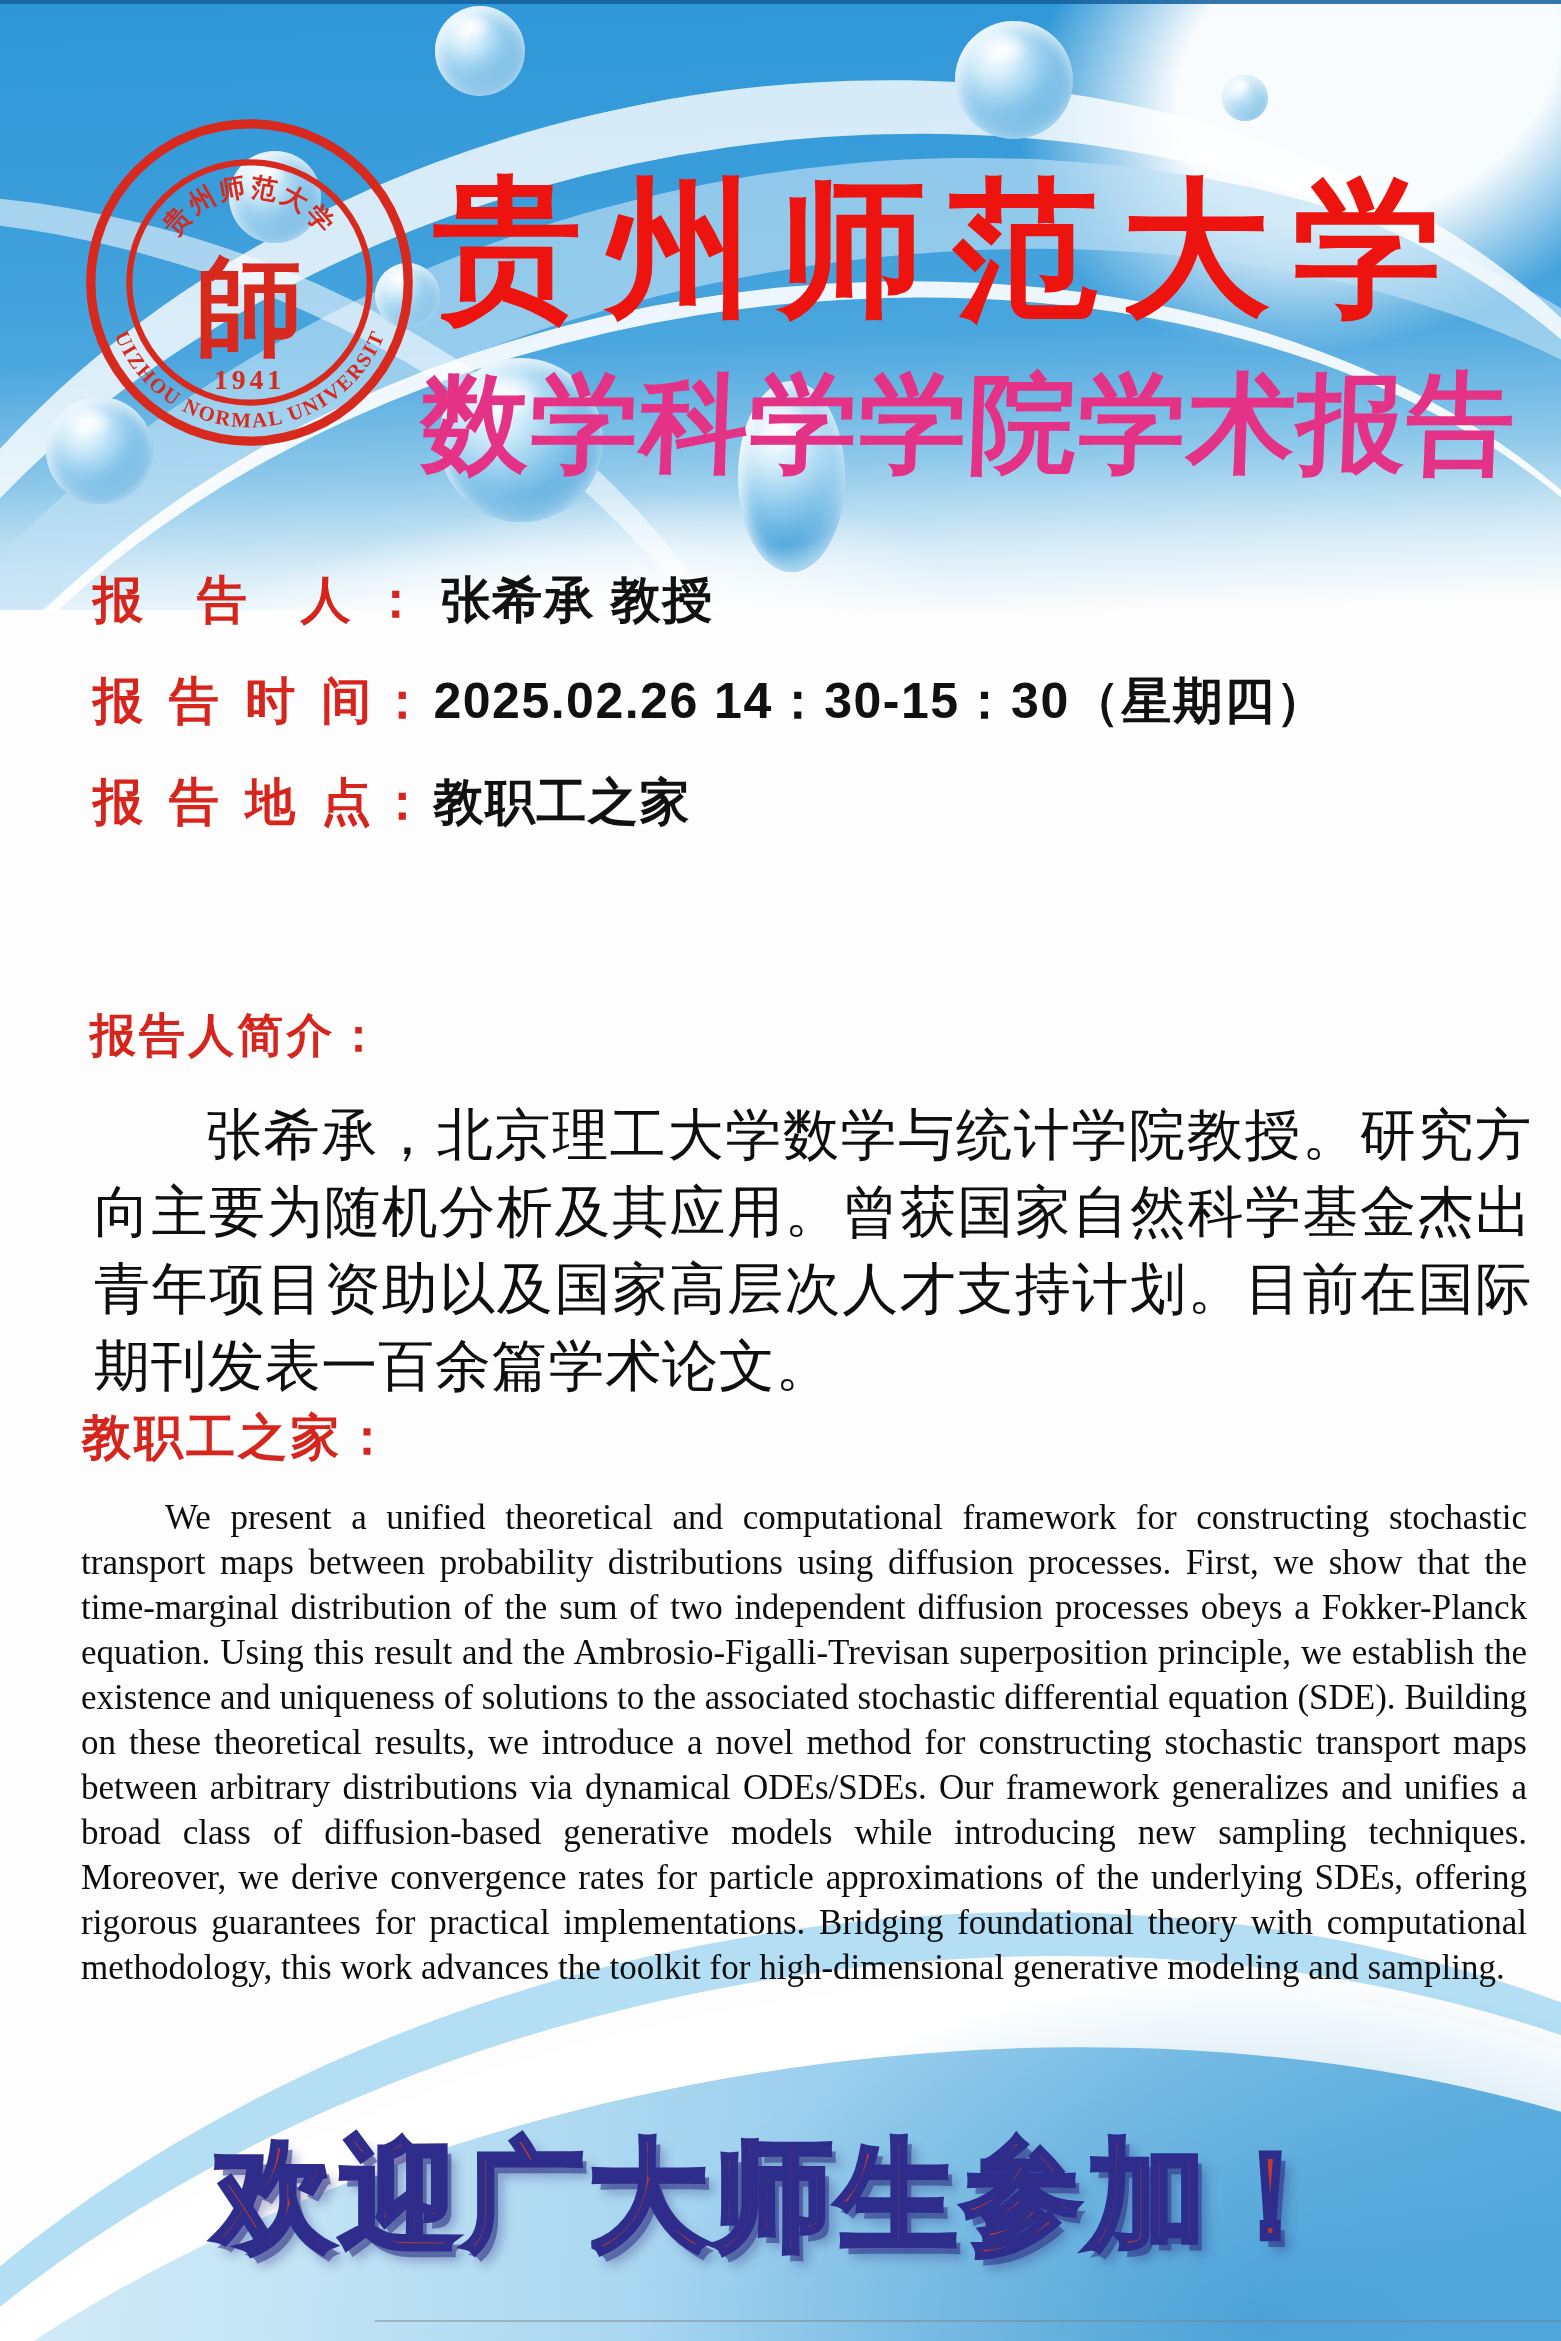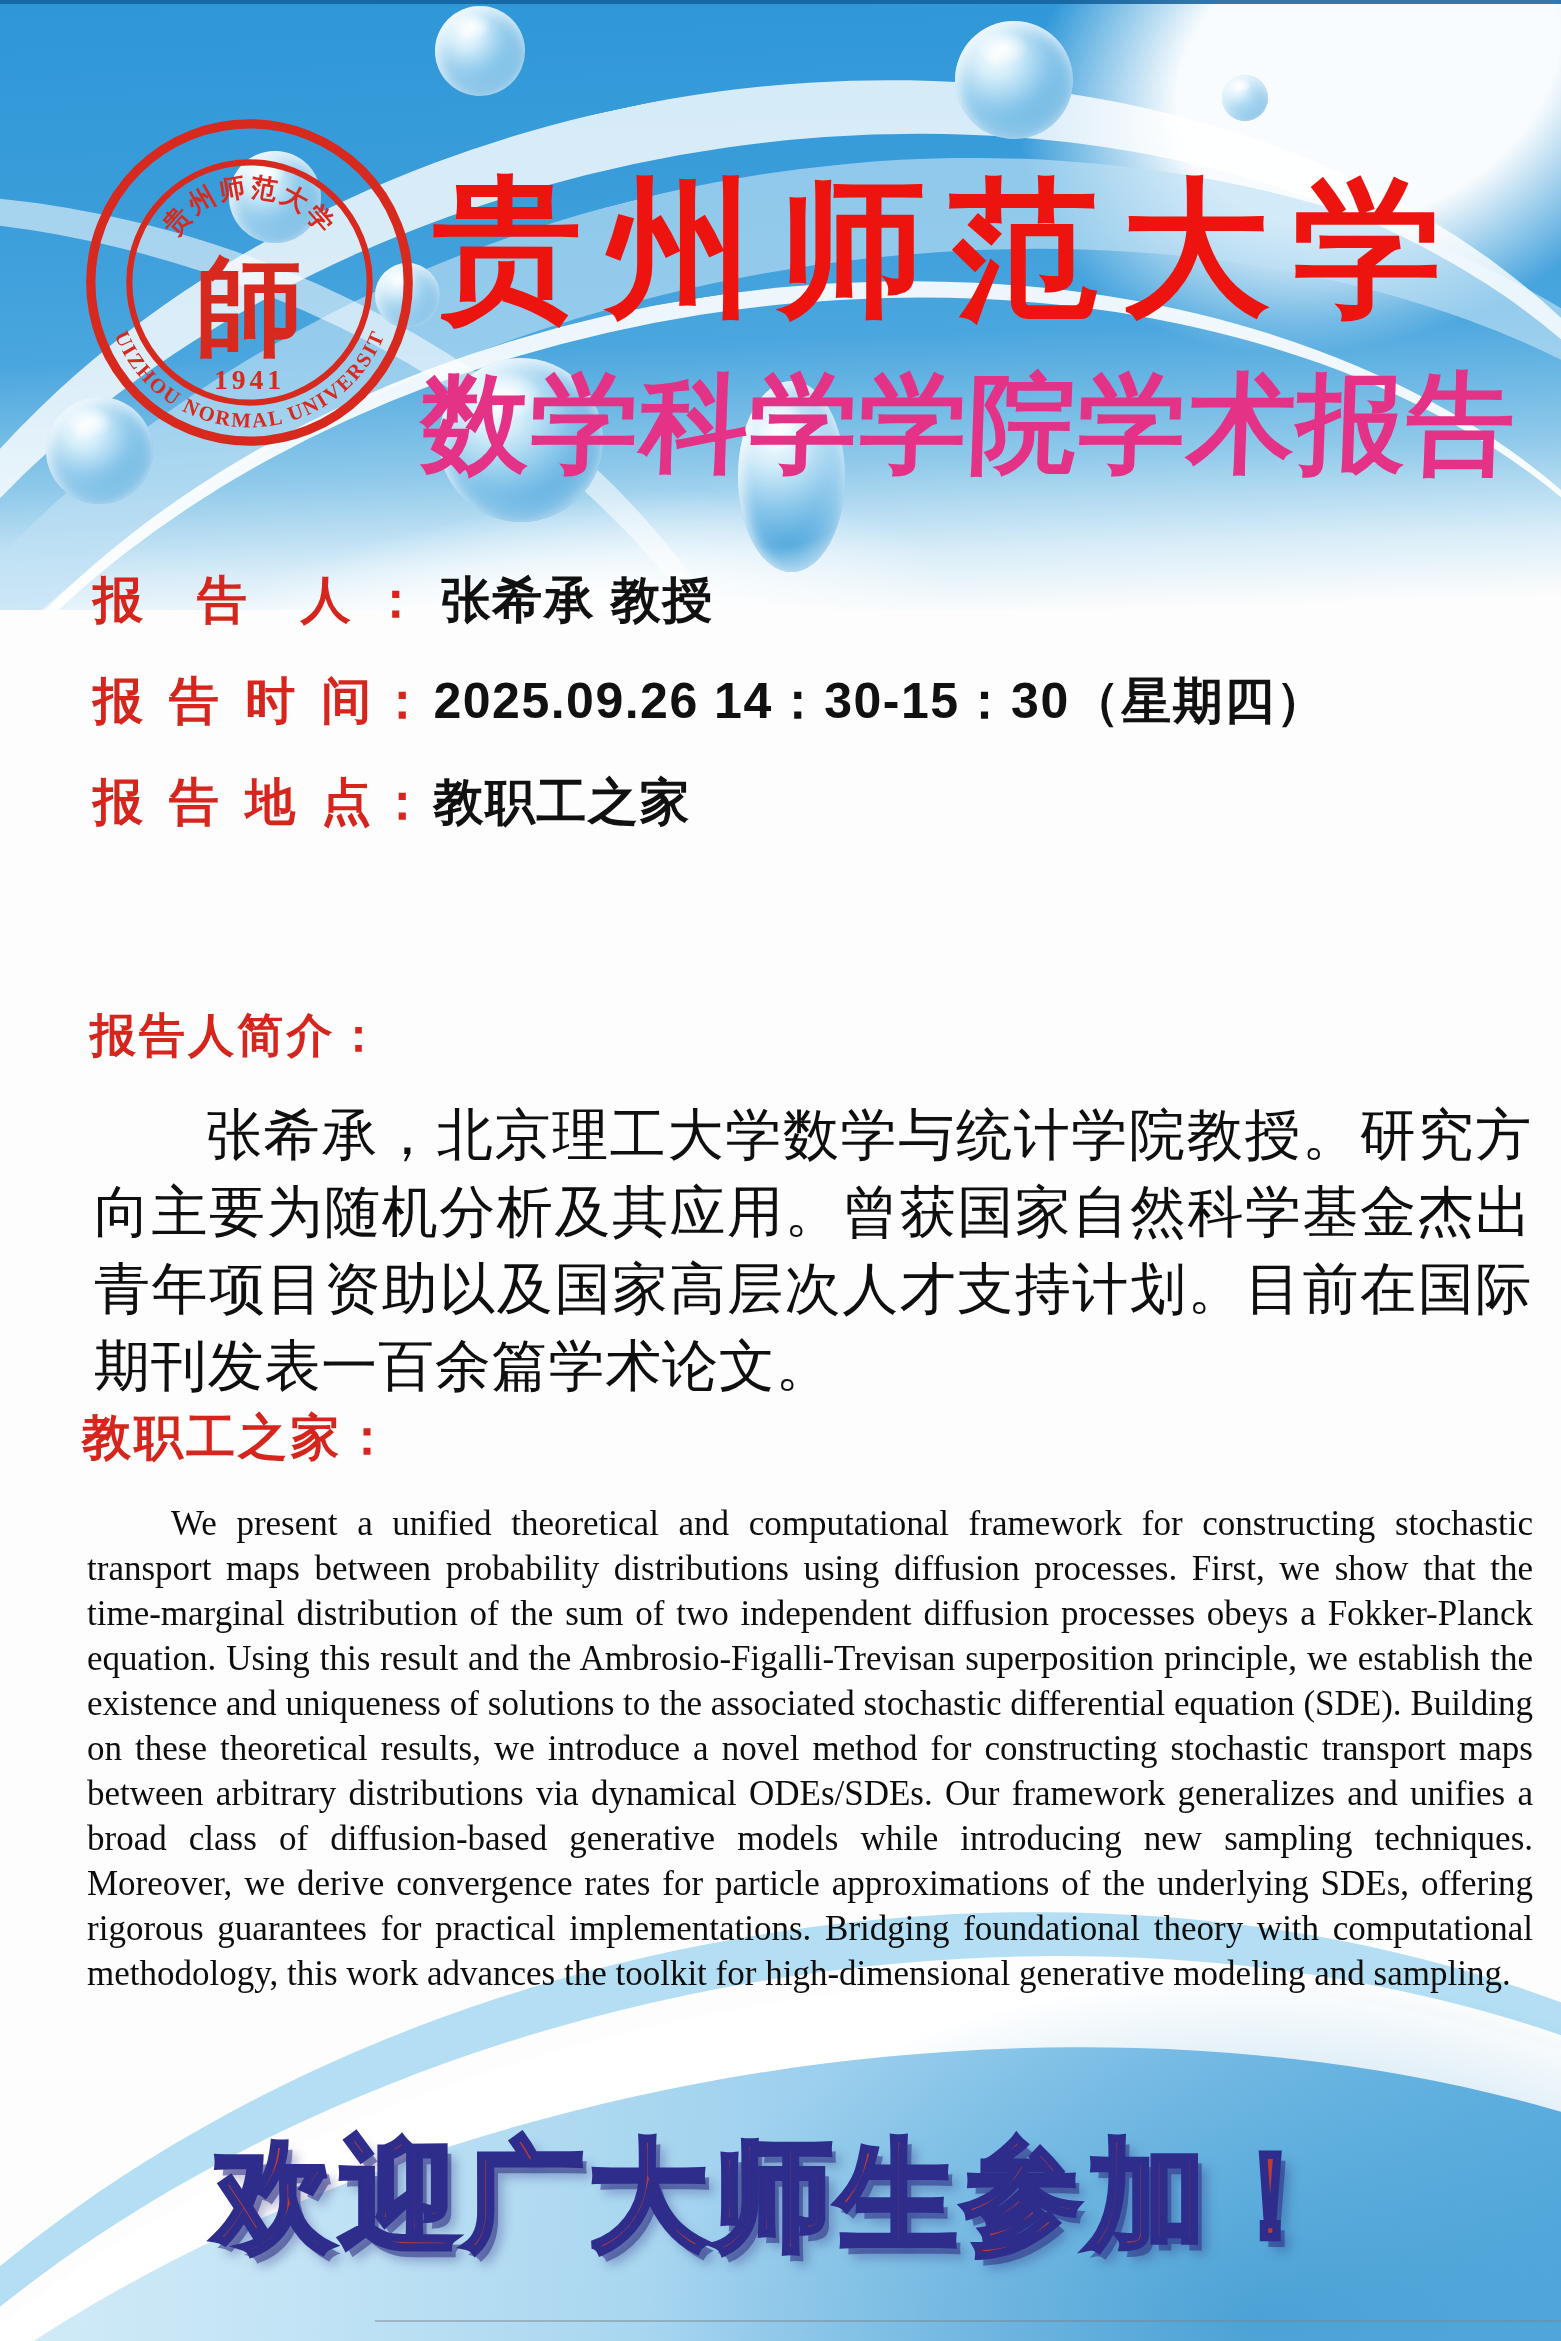--- a/index.html
+++ b/index.html
@@ -86,21 +86,21 @@
   
   .sec-head { position:absolute; font-weight:bold; color:var(--label-red,#d6251d); letter-spacing:3.1px; }
   .bio-head { left:90px; top:1005px; font-size:46px; }
   .bio-text {
     position:absolute; left:85px; top:1087px; width:1438px; margin:9px;
     font-size:56px; line-height:77px; letter-spacing:0.8px; font-weight:500;
     color:#0f0f0f; text-align:justify; text-indent:2em;
   }
   .abs-head { left:82px; top:1405px; font-size:49px; }
   .abs-text {
-    position:absolute; left:79px; top:1493px; width:1446px; margin:8px;
+    position:absolute; left:79px; top:1493px; width:1446px; margin:2px;
     font-family:"Liberation Serif", serif; font-size:35px; line-height:45px;
     color:#0d0d0d; text-align:justify; text-indent:2.4em;
   }
 
   
   .welcome {
     position:absolute; left:0; top:2116px; width:1550px; text-align:center; white-space:nowrap;
     font-family:"Liberation Serif", serif; font-weight:bold;
     font-size:120px; letter-spacing:4.6px;
     color:var(--welcome-fill,#c63a2e);
@@ -158,21 +158,21 @@
   </svg>
 
   <div class="uni-name">贵州师范大学</div>
   <div class="banner-title">数学科学学院学术报告</div>
 
   <div class="info">
     <div class="info-row">
       <span class="info-label wide">报 告 人：</span><span class="info-value">张希承 教授</span>
     </div>
     <div class="info-row">
-      <span class="info-label">报 告 时 间：</span><span class="info-value">2025.09.26  14：30-15：30（星期四）</span>
+      <span class="info-label">报 告 时 间：</span><span class="info-value">2025.02.26  14：30-15：30（星期四）</span>
     </div>
     <div class="info-row">
       <span class="info-label">报 告 地 点：</span><span class="info-value">教职工之家</span>
     </div>
   </div>
 
   <div class="sec-head bio-head">报告人简介：</div>
   <p class="bio-text">张希承，北京理工大学数学与统计学院教授。研究方向主要为随机分析及其应用。曾获国家自然科学基金杰出青年项目资助以及国家高层次人才支持计划。目前在国际期刊发表一百余篇学术论文。</p>
 
   <div class="sec-head abs-head">教职工之家：</div>

